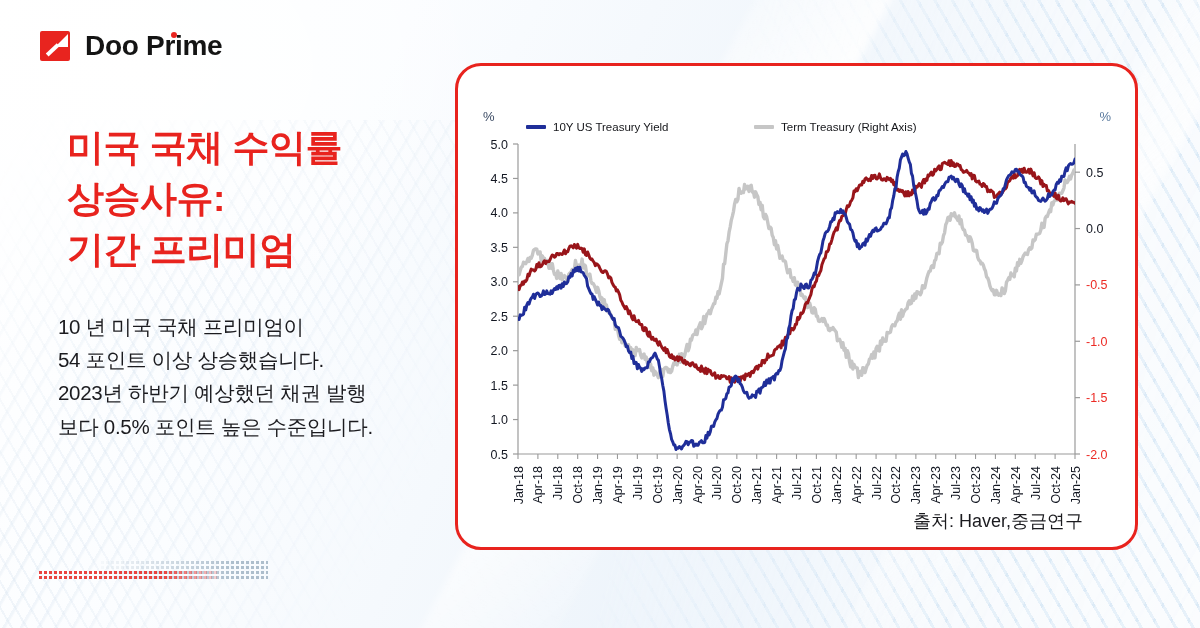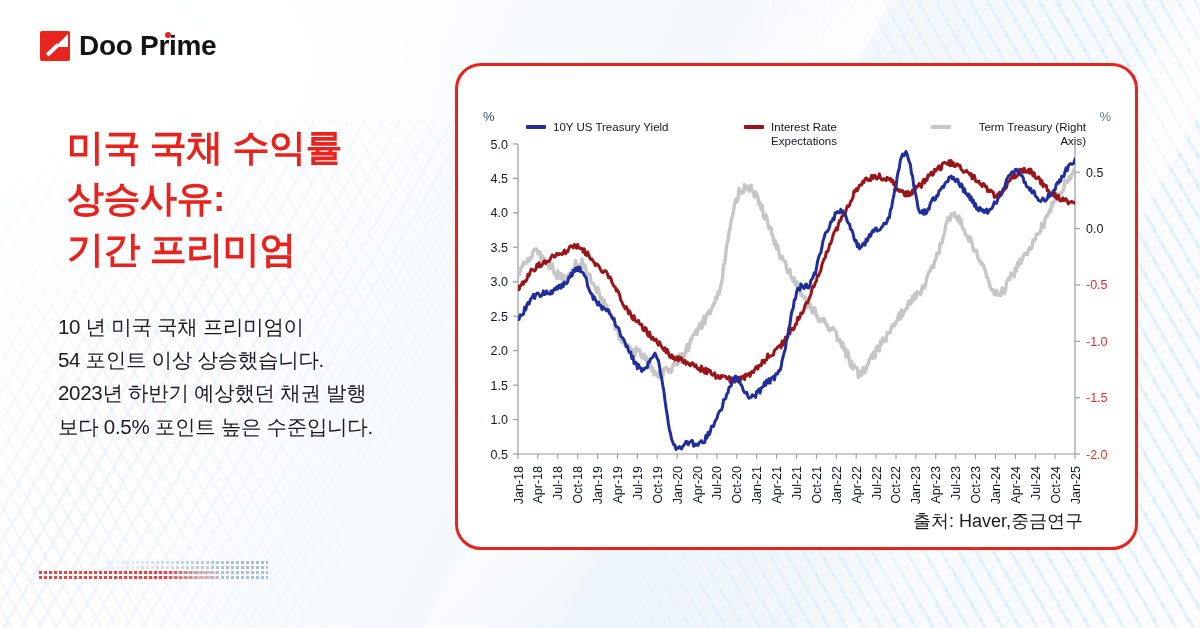--- a/index.html
+++ b/index.html
@@ -36,21 +36,21 @@
     background:linear-gradient(110deg, rgba(255,255,255,0) 0%, rgba(255,255,255,.95) 45%, rgba(255,255,255,0) 100%);
     transform:rotate(28deg);filter:blur(3px);
   }
   .bg-glow{
     position:absolute;left:-60px;top:-80px;width:560px;height:420px;
     background:radial-gradient(ellipse at 35% 35%, rgba(255,255,255,.98) 0%, rgba(255,255,255,0) 70%);
     pointer-events:none;
   }
 
   
-  .brand{position:absolute;left:40px;top:30px;display:flex;align-items:center;gap:9px;justify-content:space-between;}
+  .brand{position:absolute;left:40px;top:30px;display:flex;align-items:center;gap:15px;justify-content:space-between;}
   .brand-mark{width:30px;height:30px;background:#e8241f;position:relative;border-radius:2px;}
   .brand-mark .cut{
     position:absolute;right:2px;top:3px;width:0;height:0;
     border-left:13px solid transparent;border-bottom:13px solid #ffffff;
   }
   .brand-mark .bar{
     position:absolute;left:7px;bottom:5px;width:15px;height:3.5px;background:#ffffff;
     transform:rotate(-43deg);transform-origin:left center;
   }
   .brand-mark .tri2{
@@ -154,25 +154,20 @@
   </div>
 
   <div class="card">
     <div class="axis-unit left">%</div>
     <div class="axis-unit right">%</div>
 
     <div class="legend">
       <div class="legend-item i0">
         <span class="legend-swatch" style="background: rgb(31, 46, 153);"></span>
         <span class="legend-label">10Y US Treasury Yield</span>
-      </div>
-      <div class="legend-item i1">
-        <span class="legend-swatch" style="background: rgb(153, 21, 26);"></span>
-        <span class="legend-label">Interest Rate
-Expectations</span>
       </div>
       <div class="legend-item i2">
         <span class="legend-swatch" style="background: rgb(198, 198, 198);"></span>
         <span class="legend-label">Term Treasury (Right Axis)</span>
       </div>
     </div>
 
     <svg id="chart-svg" class="chart-wrap" width="677" height="481" viewBox="0 0 677 481">
         <line x1="60" y1="78" x2="60" y2="388" stroke="#9a9a9a" stroke-width="1.2"></line>
         <line x1="617" y1="78" x2="617" y2="388" stroke="#9a9a9a" stroke-width="1.2"></line>

